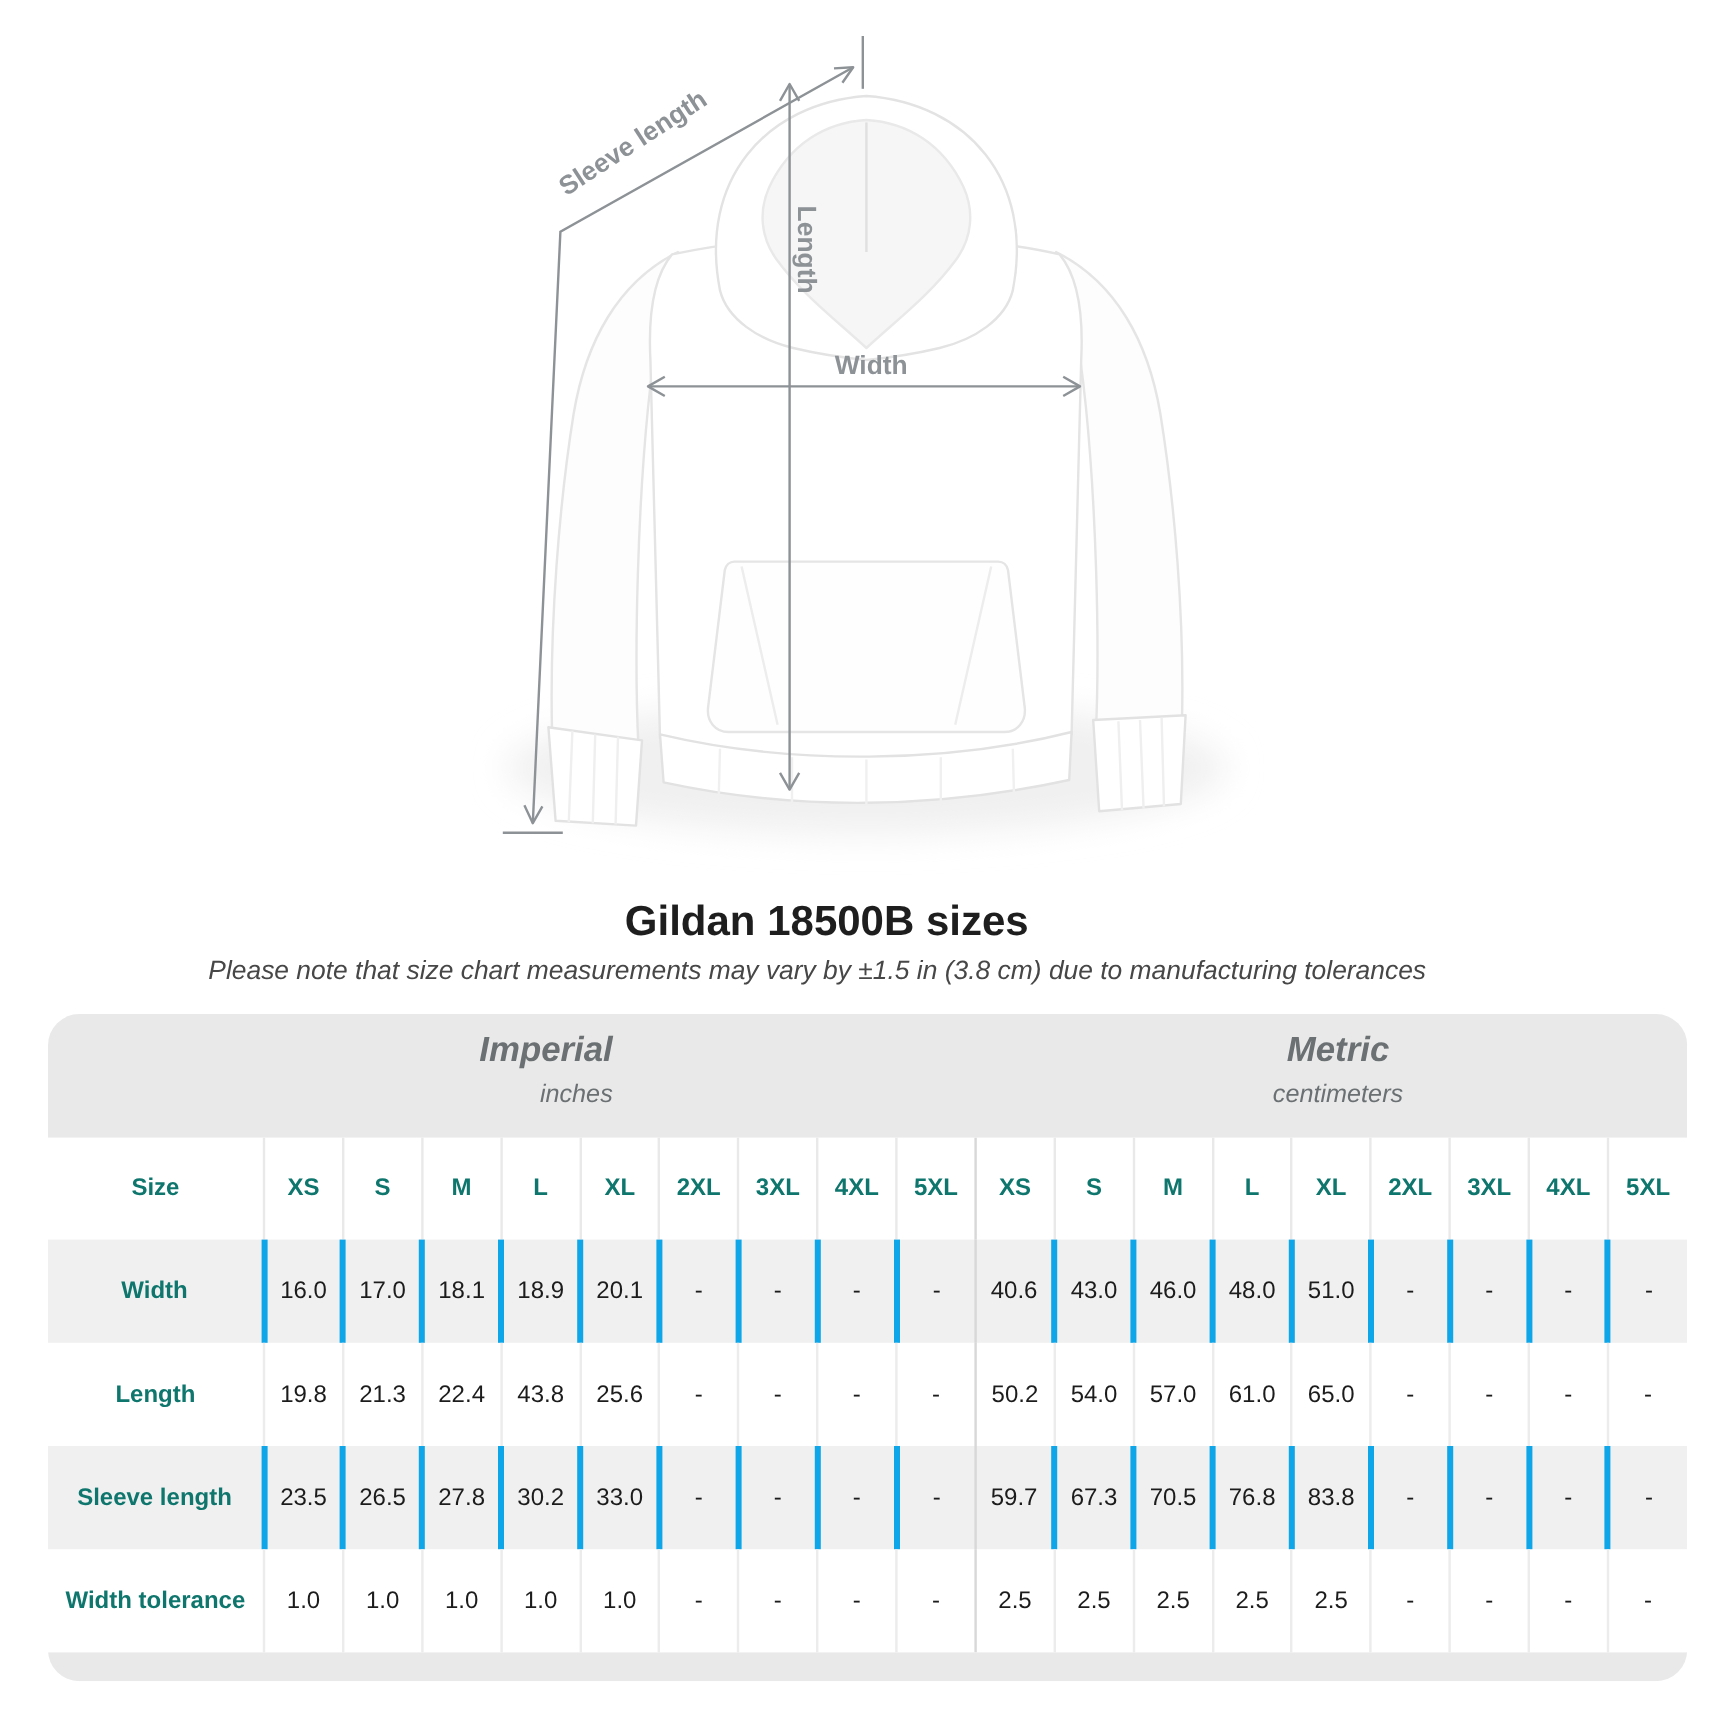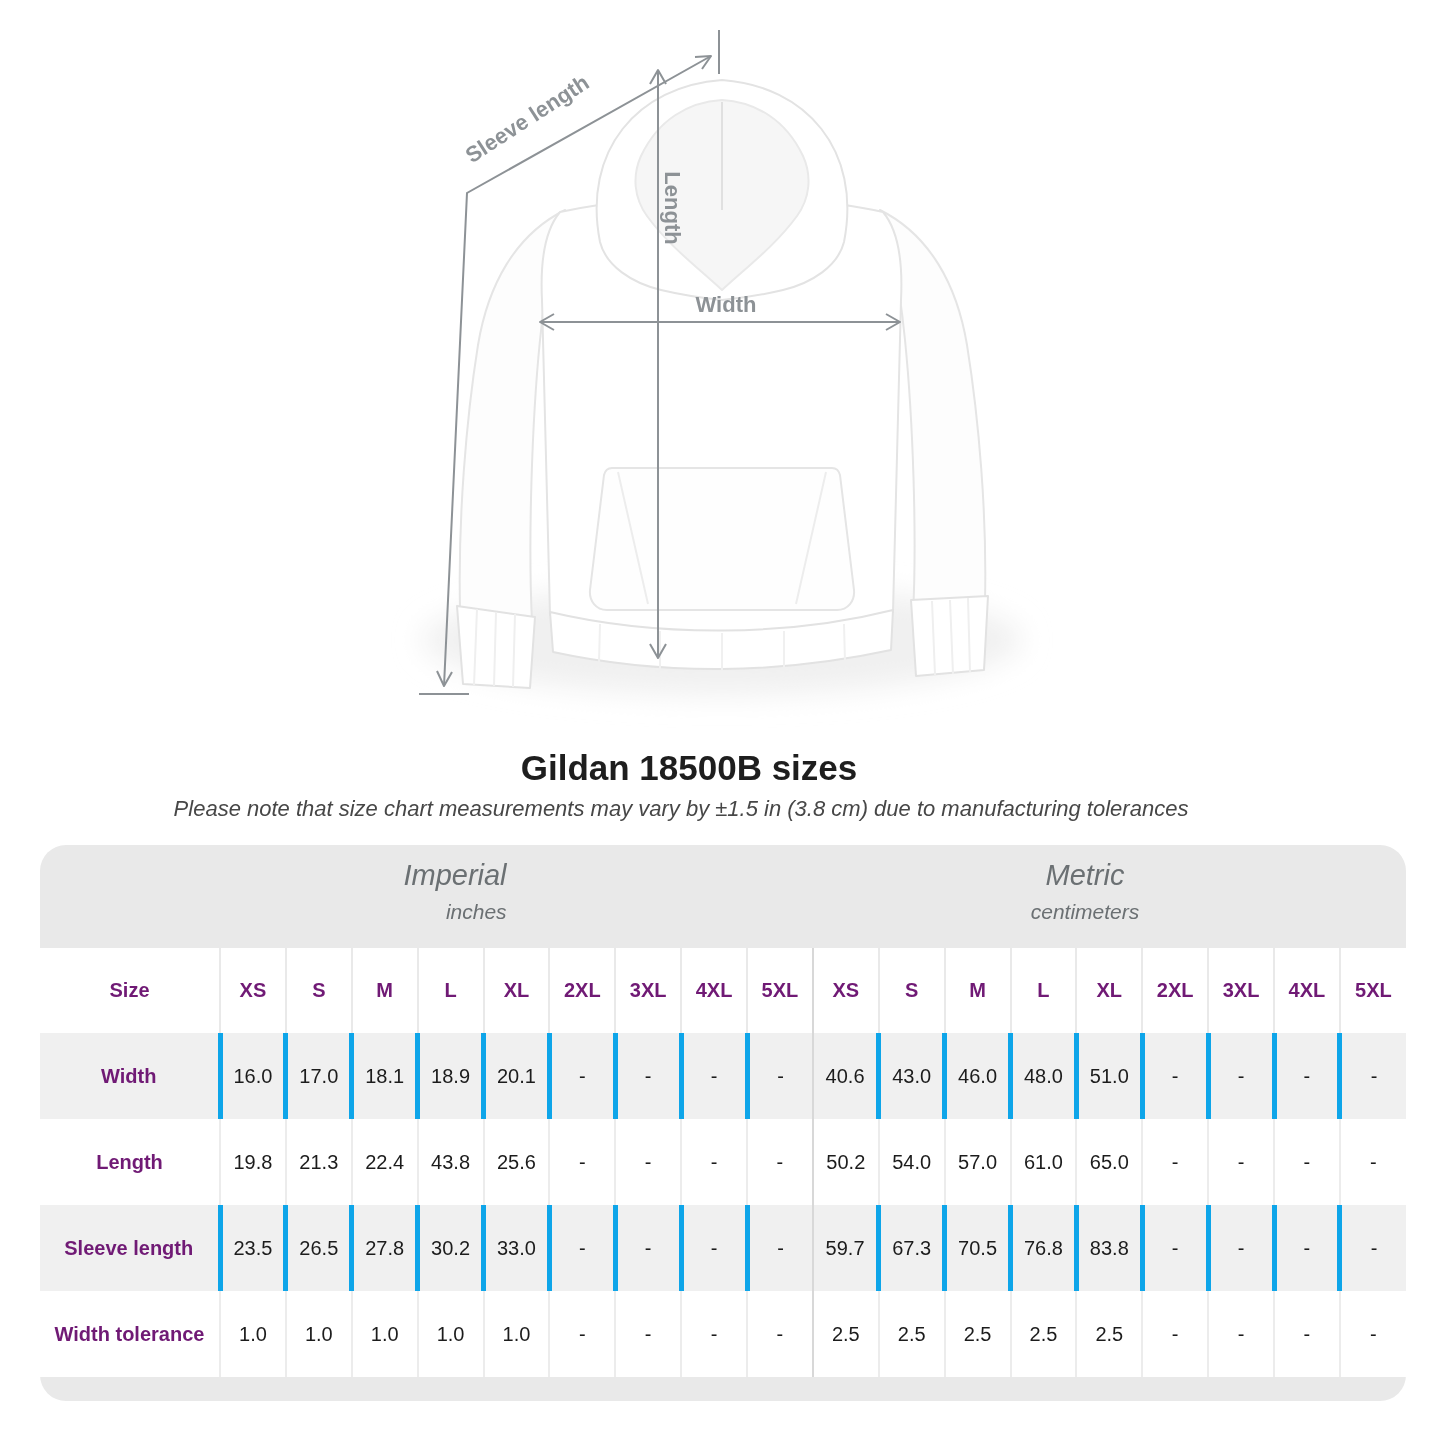--- a/index.html
+++ b/index.html
@@ -14,32 +14,32 @@
   .title-block{position:absolute;left:0;top:748px;width:1378px;text-align:center;}
   .page-title{font-size:35px;font-weight:bold;color:#1e1e1e;margin:0;}
   .page-subtitle{font-size:22px;font-style:italic;color:#474747;margin:8px 16px 0 0;}
   
   .card{
     position:absolute;left:40px;top:845px;width:1366px;
     border-radius:26px;overflow:hidden;background:#ffffff;
   }
   .unit-band{position:relative;height:103px;background:#e9e9e9;}
   .unit-group{position:absolute;top:15px;transform:translateX(-50%);text-align:center;}
-  .unit-group .g-name{font-size:29px;font-weight:normal;font-style:italic;color:#6b7073;line-height:1.1;}
+  .unit-group .g-name{font-size:29px;font-weight:bold;font-style:italic;color:#6b7073;line-height:1.1;}
   .unit-group .g-unit{font-size:21px;font-style:italic;color:#6b7073;margin-top:8px;text-align:right;}
   .unit-imperial{left:415px;}
-  .unit-metric{left:1045px;}
+  .unit-metric{left:1075px;}
   table.size-table{width:100%;border-collapse:collapse;table-layout:fixed;}
   col.c-label{width:180px;}
   .size-table td,.size-table th{
     padding:0;text-align:center;vertical-align:middle;height:85px;
     font-size:20px;white-space:nowrap;
   }
   tr.body-row td{height:86px;}
-  .size-label,.row-label,.size-h{font-weight:bold;color:#701a75;}
+  .size-label,.row-label,.size-h{font-weight:bold;color:#0f766e;}
   .cell{color:#1c1c1c;font-weight:normal;}
   .size-h{border-left:2px solid #e9e9e9;}
   tr.plain td.cell{border-left:2px solid #ececec;margin-left:24px;}
   tr.striped td{background:#f0f0f0;}
   tr.striped td.cell{border-left:5px solid #0ea5e9;}
   .size-table .sep{border-left:2px solid #d8d8d8 !important;}
   .footer-band{height:24px;background:#e9e9e9;}
   
   .measure-label{font-family:"Liberation Sans",sans-serif;font-size:22px;font-weight:bold;fill:#8d9296;}
 </style>

